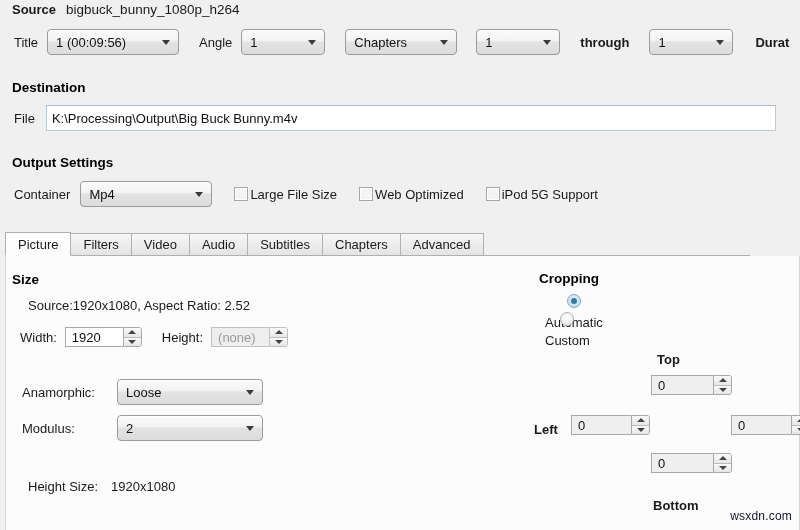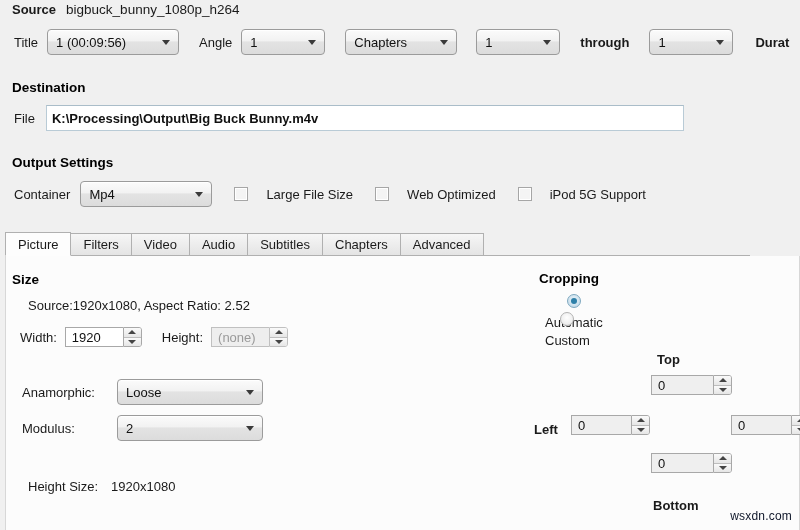--- a/index.html
+++ b/index.html
@@ -93,21 +93,21 @@
     flex: 1;
     background: linear-gradient(to bottom, #fafafa, #e6e6e6);
     display: flex; align-items: center; justify-content: center;
     cursor: default;
   }
   .spin .btn + .btn { border-top: 1px solid #bdbdbd; }
   .spin .up  { width:0;height:0;border-left:4px solid transparent;border-right:4px solid transparent;border-bottom:4px solid #444; }
   .spin .dn  { width:0;height:0;border-left:4px solid transparent;border-right:4px solid transparent;border-top:4px solid #444; }
 
   
-  .cbrow { display: inline-flex; align-items: center; gap: 18px; white-space: nowrap; }
+  .cbrow { display: inline-flex; align-items: center; gap: 2px; white-space: nowrap; }
   .cbox {
     width: 14px; height: 14px;
     border: 1px solid #a6a6a6;
     background: #f4f4f4;
     box-shadow: inset 0 0 0 1px #ffffff;
     flex: none;
   }
 
   
   .rrow { display: flex; align-items: center; gap: 7px; white-space: nowrap; flex-direction: column; }
@@ -140,21 +140,21 @@
   #angle-label { margin-left: 11px; }
   #angle-combo { width: 84px; }
   #chapters-combo { width: 112px; margin-left: 11px; }
   #chapter-start-combo { width: 84px; margin-left: 10px; }
   #through-label { margin-left: 11px; font-weight: bold; }
   #chapter-end-combo { width: 84px; margin-left: 11px; }
   #duration-label { margin-left: 13px; font-weight: bold; }
 
   #destination-head { position: absolute; left: 12px; top: 80px; }
   #file-row { position: absolute; left: 14px; top: 105px; display: flex; align-items: center; gap: 11px; }
-  #file-input { width: 638px; height: 26px; font-weight: bold; }
+  #file-input { width: 730px; height: 26px; }
 
   #output-head { position: absolute; left: 12px; top: 155px; }
   #container-row { position: absolute; left: 14px; top: 181px; display: flex; align-items: center; gap: 10px; }
   #container-combo { width: 132px; }
   #cb-large { margin-left: 12px; }
   #cb-web { margin-left: 12px; }
   #cb-ipod { margin-left: 12px; }
 
   
   #tabstrip {

